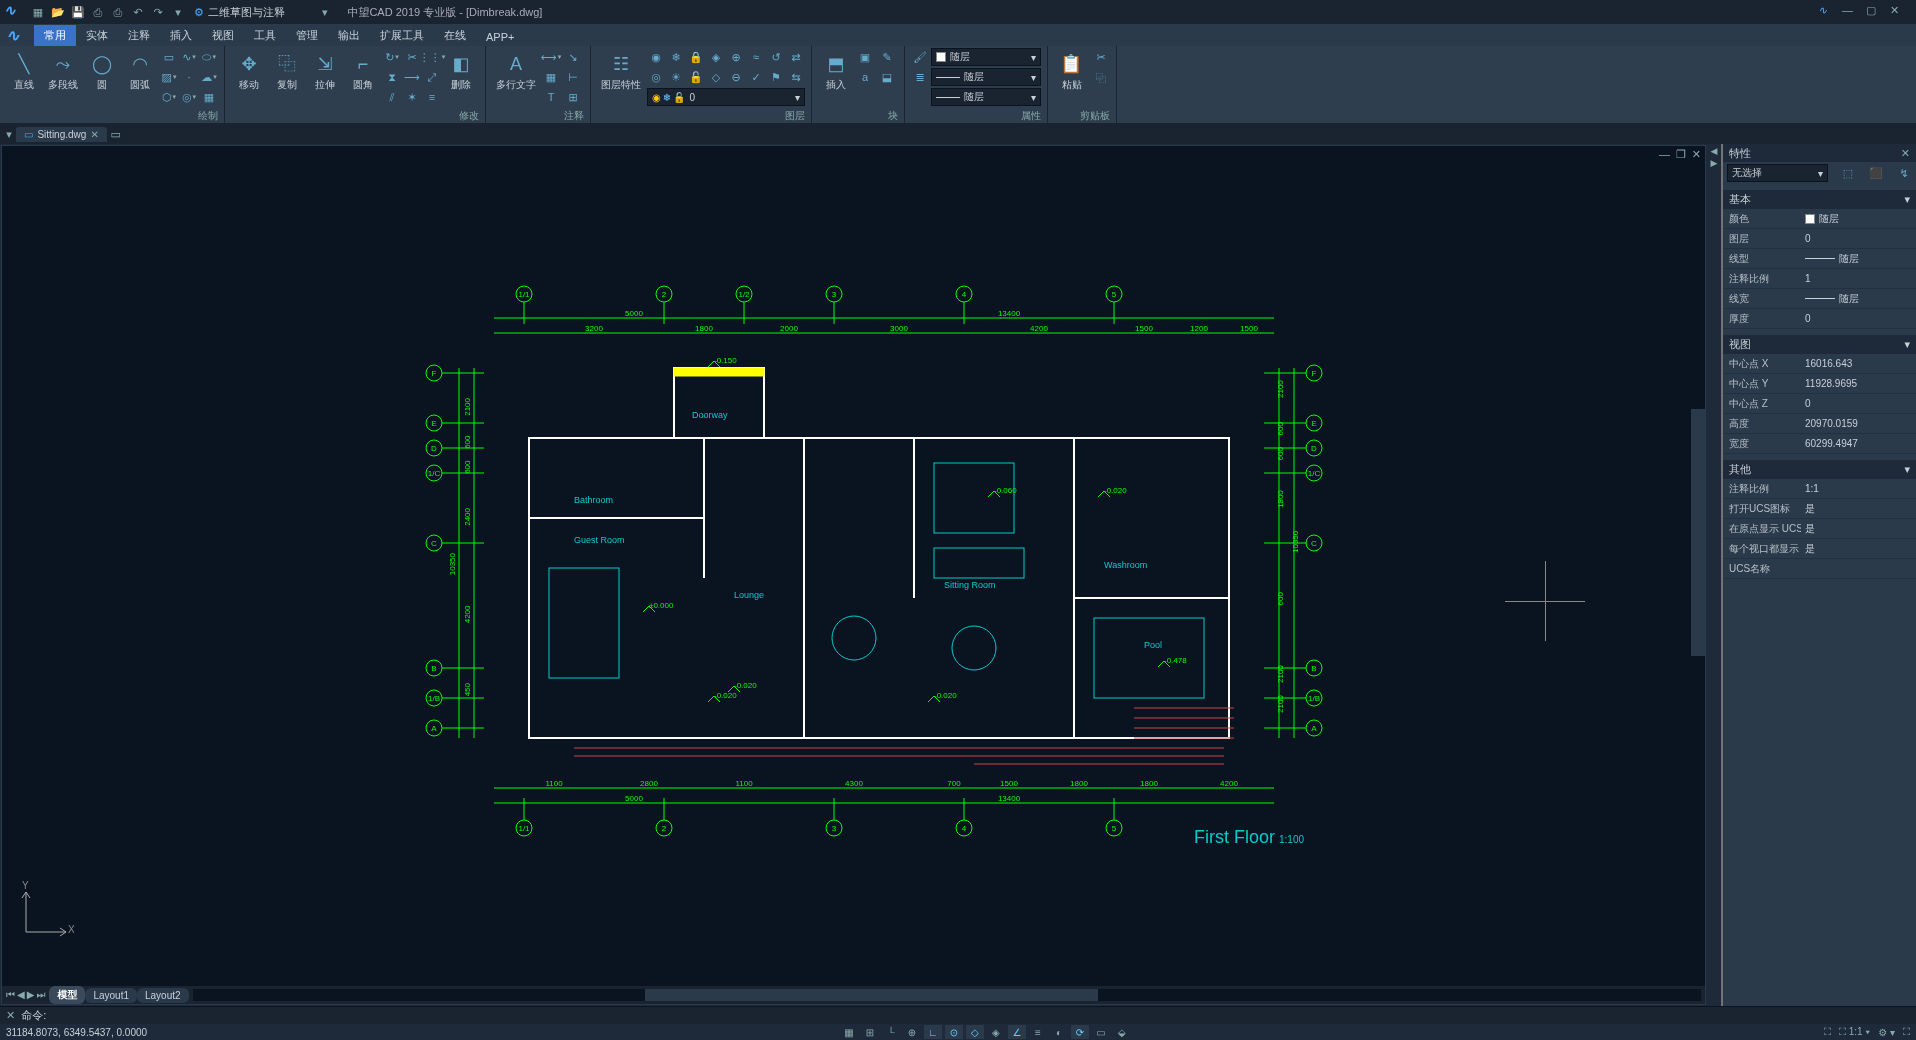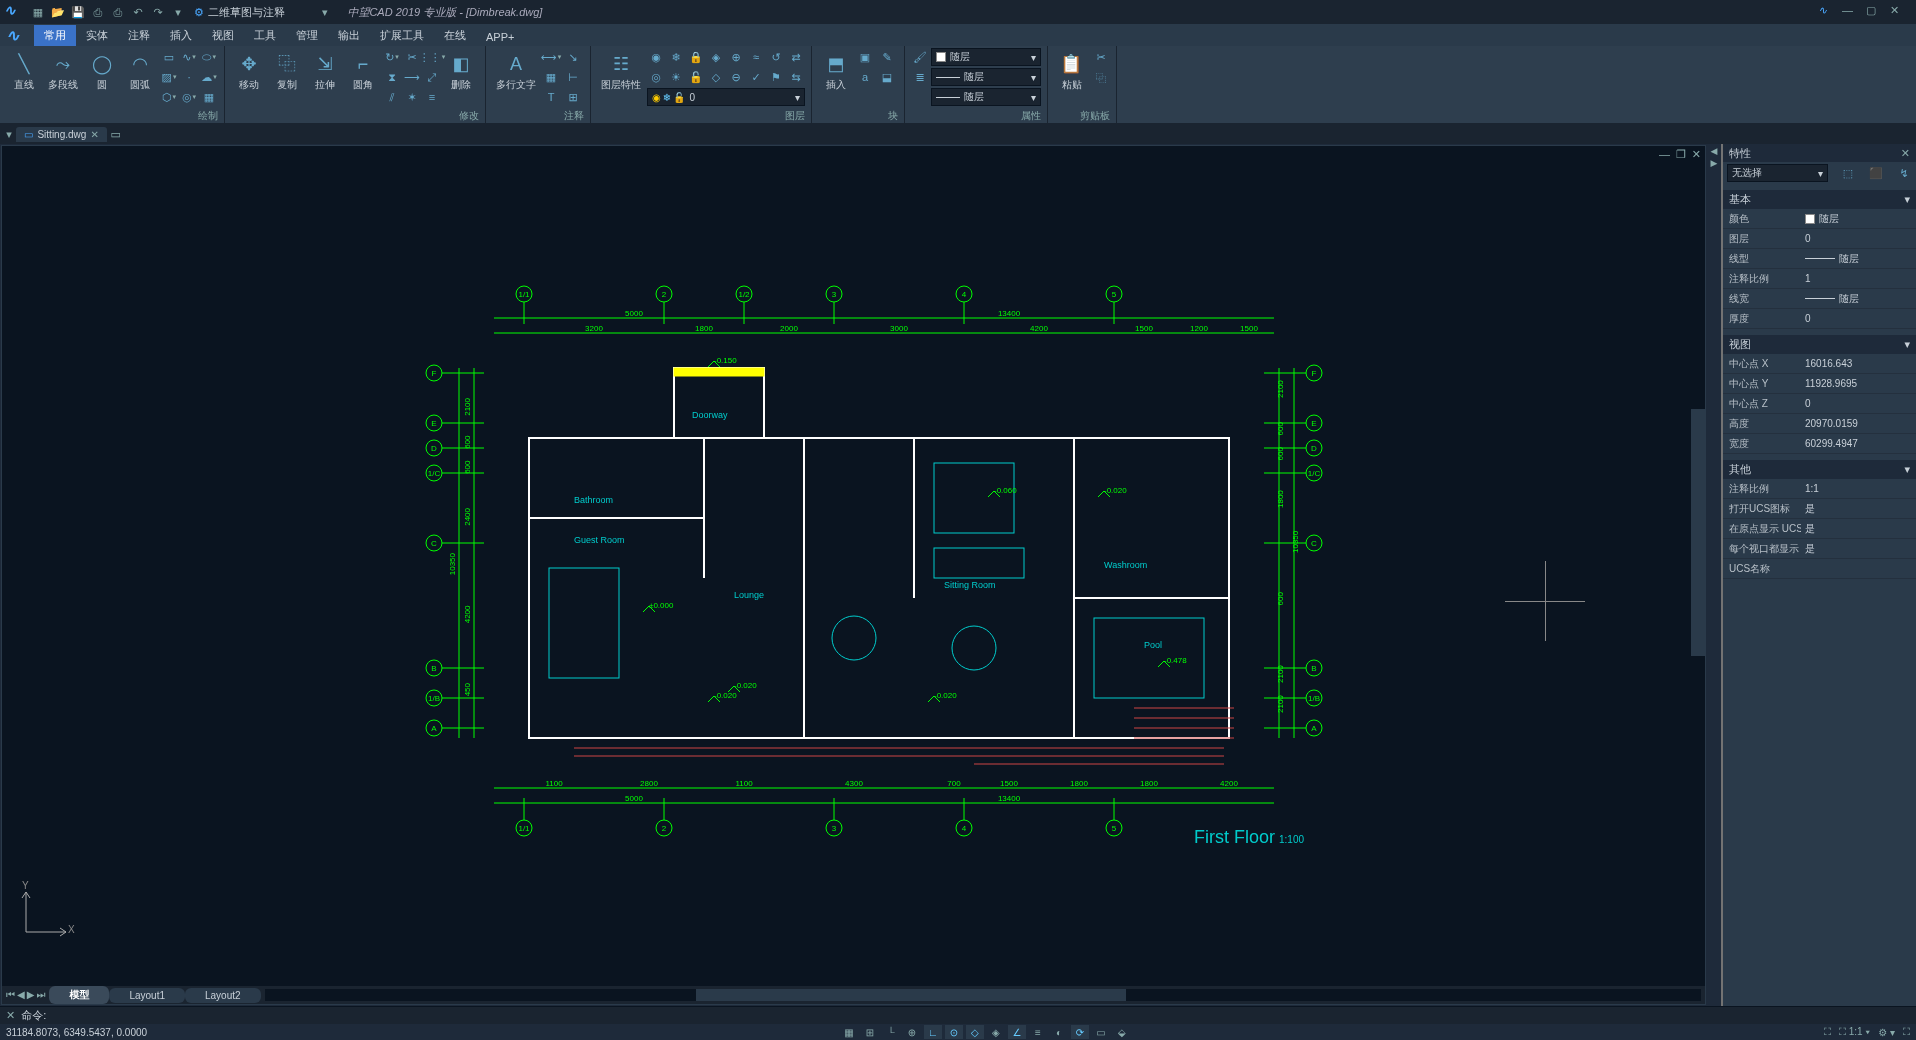--- a/index.html
+++ b/index.html
@@ -6,21 +6,21 @@
 body { background:#1e2a3a; color:#c8d0d8; font-size:11px; overflow:hidden; width:1916px; height:1040px; position:relative; }
 
 
 .titlebar { height:24px; background:#1a2430; display:flex; align-items:center; padding:0 4px; }
 .titlebar .logo { width:20px; height:20px; color:#4aa8ff; font-style:italic; font-size:14px; font-weight:bold; }
 .qat { display:flex; gap:4px; margin-left:6px; }
 .qat-btn { width:16px; height:16px; display:flex; align-items:center; justify-content:center; color:#8aa; cursor:pointer; }
 .ws-sel { margin-left:8px; display:flex; align-items:center; gap:4px; }
 .ws-sel .gear { color:#4aa8ff; }
 .ws-sel select, .ws-dd { background:#1a2430; border:none; color:#c8d0d8; font-size:11px; width:110px; }
-.title-center { flex:1; text-align:left; padding-left:20px; color:#aab;font-style:italic; }
+.title-center { flex:1; text-align:left; padding-left:20px; color:#aab; }
 .win-btns { display:flex; gap:8px; padding-right:6px; }
 .win-btn { width:16px; height:16px; color:#8aa; cursor:pointer; }
 
 
 .ribbon-tabs { height:22px; background:#2a3a4a; display:flex; align-items:flex-end; padding-left:34px; }
 .app-ico { position:absolute; left:6px; top:26px; width:24px; height:18px; color:#4aa8ff; font-style:italic; font-size:16px; font-weight:bold; }
 .rtab { padding:3px 10px; color:#c8d0d8; cursor:pointer; }
 .rtab.active { background:#3a72c8; color:#fff;text-align:center; }
 
 
@@ -60,21 +60,21 @@
 .cursor-cross::before{width:80px;height:1px;left:-40px;top:0;}
 .cursor-cross::after{width:1px;height:80px;left:0;top:-40px;}
 
 .ucs { position:absolute; left:14px; bottom:60px; color:#888; font-size:10px; }
 .ucs svg { stroke:#aaa; }
 
 
 .layout-tabs { position:absolute; left:0; right:0; bottom:0; height:18px; background:#1a2430; display:flex; align-items:center; font-size:10px; }
 .lnav { display:flex; gap:2px; padding:0 4px; }
 .lnav span{color:#8aa;cursor:pointer;}
-.ltab { padding:2px 20px; background:#2a3a4a; cursor:pointer;border-radius:6px; }
+.ltab { padding:2px 8px; background:#2a3a4a; cursor:pointer;border-radius:6px; }
 .ltab.active { background:#3a4a5a; color:#fff; font-weight:bold; }
 .hscroll { flex:1; height:12px; background:#0a1420; margin:0 4px; position:relative; }
 .hscroll .thumb{position:absolute;left:30%;width:30%;height:100%;background:#2a3a4a;}
 .vscroll { position:absolute; right:0; top:16px; bottom:18px; width:14px; background:#0a1420; }
 .vscroll .thumb{position:absolute;top:30%;height:30%;width:100%;background:#2a3a4a;}
 
 
 .props { width:195px; background:#2a3a4a; display:flex; flex-direction:column; border-left:2px solid #737373; }
 .props .hdr { height:18px; background:#1e2a3a; display:flex; align-items:center; padding:0 6px; justify-content:space-between; }
 .props .hdr .x{cursor:pointer;color:#8aa;}

